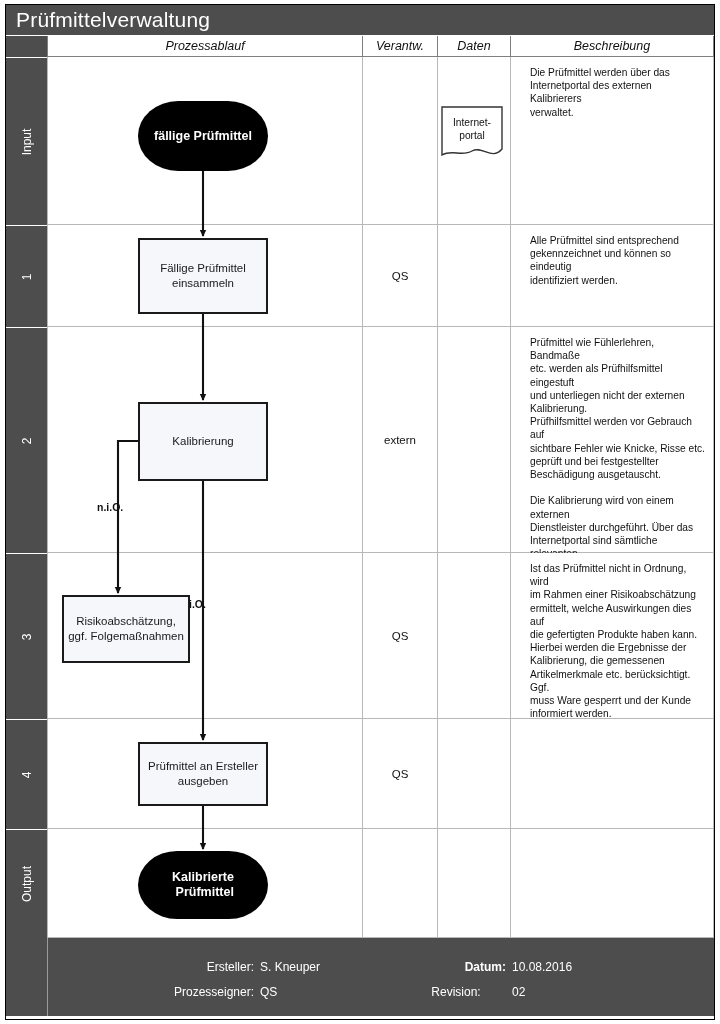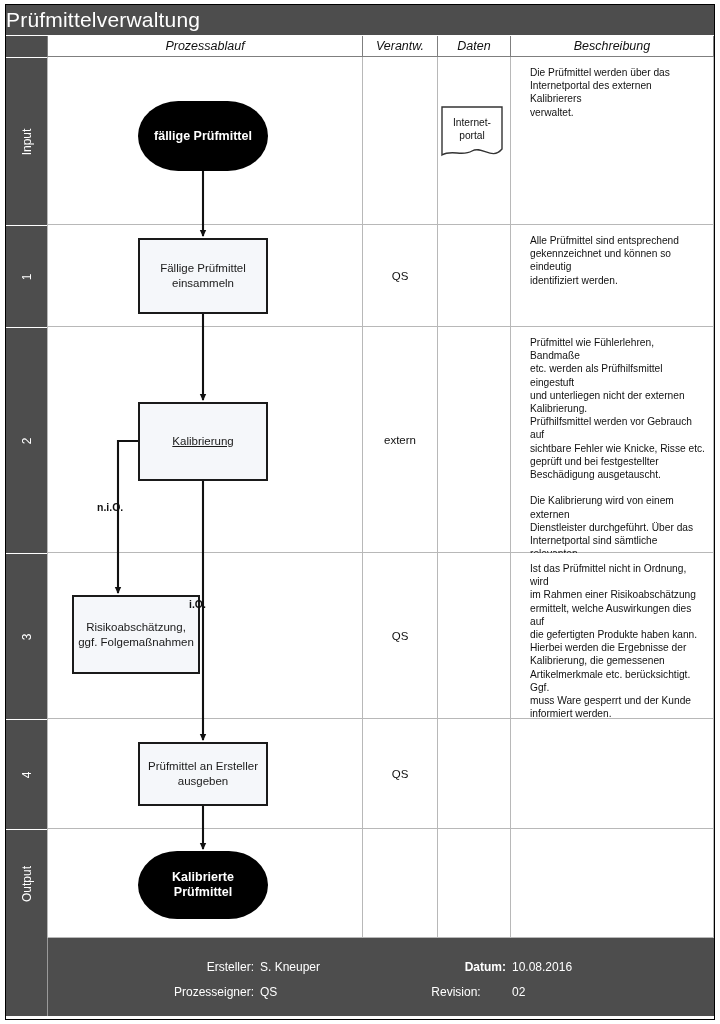--- a/index.html
+++ b/index.html
@@ -32,20 +32,21 @@
   #titlebar {
     position: absolute;
     left: 6px;
     top: 5px;
     width: 708px;
     height: 30px;
     background: #4d4d4d;
     color: #ffffff;
     font-size: 21px;
     line-height: 30px;
+    padding-left: 10px;
     box-sizing: border-box;
     letter-spacing: 0.2px;
     white-space: nowrap;
   }
   
   #headerrow {
     position: absolute;
     left: 6px;
     top: 36px;
     width: 708px;
@@ -392,35 +393,35 @@
     </svg>
     <div class="doc-label" style="white-space:pre-line;">Internet-
 portal</div>
   </div>
 
   <div class="shape process" style="left:138px; top:238px; width:130px; height:76px;">
     <span style="white-space:pre-line;">Fällige Prüfmittel
 einsammeln</span>
   </div>
 
-  <div class="shape process" style="left:138px; top:402px; width:130px; height:79px;text-decoration:underline;">
+  <div class="shape process" style="left:138px; top:402px; width:130px; height:79px;">
     <span style="white-space:pre-line;">Kalibrierung</span>
   </div>
 
-  <div class="shape process" style="left:72px; top:595px; width:128px; height:79px;">
+  <div class="shape process" style="left:62px; top:595px; width:128px; height:68px;">
     <span style="white-space:pre-line;">Risikoabschätzung,
 ggf. Folgemaßnahmen</span>
   </div>
 
   <div class="shape process" style="left:138px; top:742px; width:130px; height:64px;">
     <span style="white-space:pre-line;">Prüfmittel an Ersteller
 ausgeben</span>
   </div>
 
-  <div class="shape terminator" style="left:138px; top:851px; width:130px; height:68px;">
+  <div class="shape terminator" style="left:138px; top:851px; width:130px; height:68px;text-align:right;">
     <span style="white-space:pre-line;">Kalibrierte
 Prüfmittel</span>
   </div>
 
   <div class="edge-label" style="left:97px; top:501px;">n.i.O.</div>
   <div class="edge-label" style="left:189px; top:598px;">i.O.</div>
 
   <div id="footer">
     <div class="foot-corner"></div>
     <div class="foot-item foot-lbl" id="foot-ersteller-lbl">Ersteller:</div>

